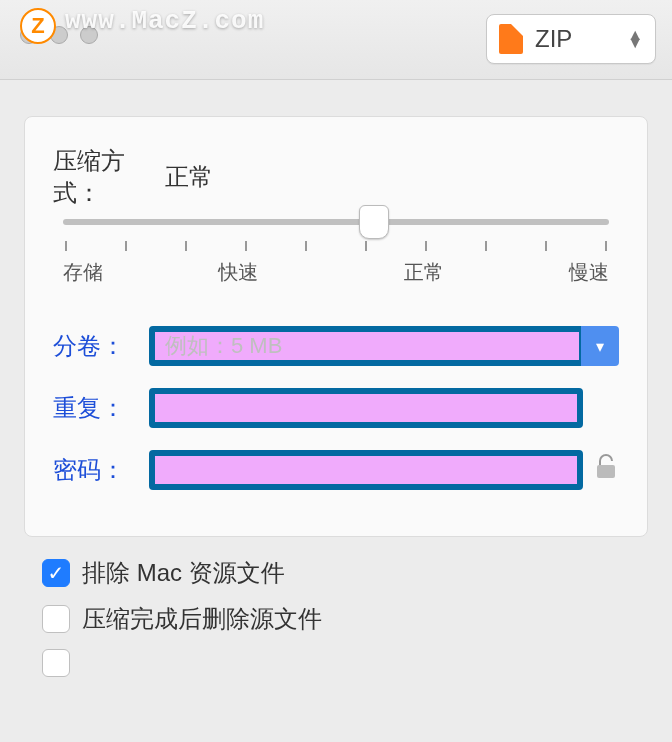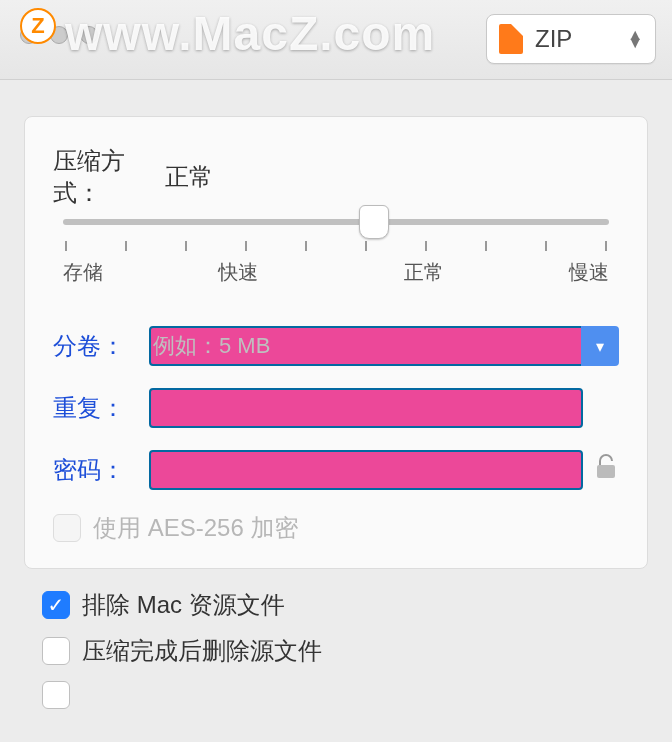--- a/index.html
+++ b/index.html
@@ -22,25 +22,26 @@
   .traffic {
     display: flex;
     gap: 12px;
     margin-left: 20px;
     margin-top: -10px;
   }
   .dot { width: 18px; height: 18px; border-radius: 50%; background: #ccc; border: 1px solid #aaa; }
   .watermark {
     position: absolute;
     left: 65px; top: 6px;
-    font-size: 48px;
+    font-size: 26px;
     font-weight: 600;
     color: rgba(255,255,255,0.9);
     text-shadow: 0 1px 3px rgba(0,0,0,0.3);
     letter-spacing: 1px;
+    font-family: Liberation Mono, monospace;
   }
   .z-icon {
     position: absolute;
     left: 20px; top: 8px;
     width: 36px; height: 36px;
     border-radius: 50%;
     background: #fff;
     border: 2px solid #ff8a00;
     color: #ff8a00;
     font-size: 22px;
@@ -104,25 +105,25 @@
   .tick { width: 2px; height: 10px; background: #999; }
   .slider-labels { display: flex; justify-content: space-between; margin-top: 8px; font-size: 20px; color: #555; }
   .slider-labels span:nth-child(2){ margin-left: -30px;}
   .slider-labels span:nth-child(3){ margin-right: -20px;}
   .form-rows { margin-top: 40px; }
   .form-row { display: flex; align-items: center; margin-bottom: 22px; }
   .form-label { font-size: 24px; width: 96px; color: #1d4ed8; }
   .input {
     flex: 1;
     height: 40px;
-    background: #ec4899;
-    border: 2px solid #0369a1;
+    background: #f0abfc;
+    border: 6px solid #0369a1;
     border-radius: 4px;
     font-size: 22px;
-    padding: 4px 2px;
+    padding: 4px 10px;
     color: #333;
   }
   .input::placeholder { color: #bfbfbf; }
   .combo-btn {
     width: 38px; height: 40px;
     background: #4f8ff0;
     border: none;
     border-radius: 0 4px 4px 0;
     margin-left: -4px;
     display: flex; align-items: center; justify-content: center;
@@ -216,24 +217,20 @@
       <span class="form-label">密码：</span>
       <input class="input" type="password" style="">
       <span class="lock">
         <svg width="22" height="26" viewBox="0 0 22 26">
             <path fill="none" stroke="#999" stroke-width="2" d="M5 11V7a6 6 0 0 1 12 0"></path>
             <rect x="2" y="11" width="18" height="13" rx="2" fill="#bbb"></rect>
           </svg>
       </span>
     </div>
 
-    <div class="chk-row">
-      <span class="chk disabled"></span>
-      <span class="chk-label disabled">使用 AES-256 加密</span>
-    </div>
   </div>
 </div>
 
 <div class="bottom">
   <div class="chk-row">
     <span class="chk checked">✓</span>
     <span class="chk-label">排除 Mac 资源文件</span>
   </div>
   <div class="chk-row">
     <span class="chk"></span>

